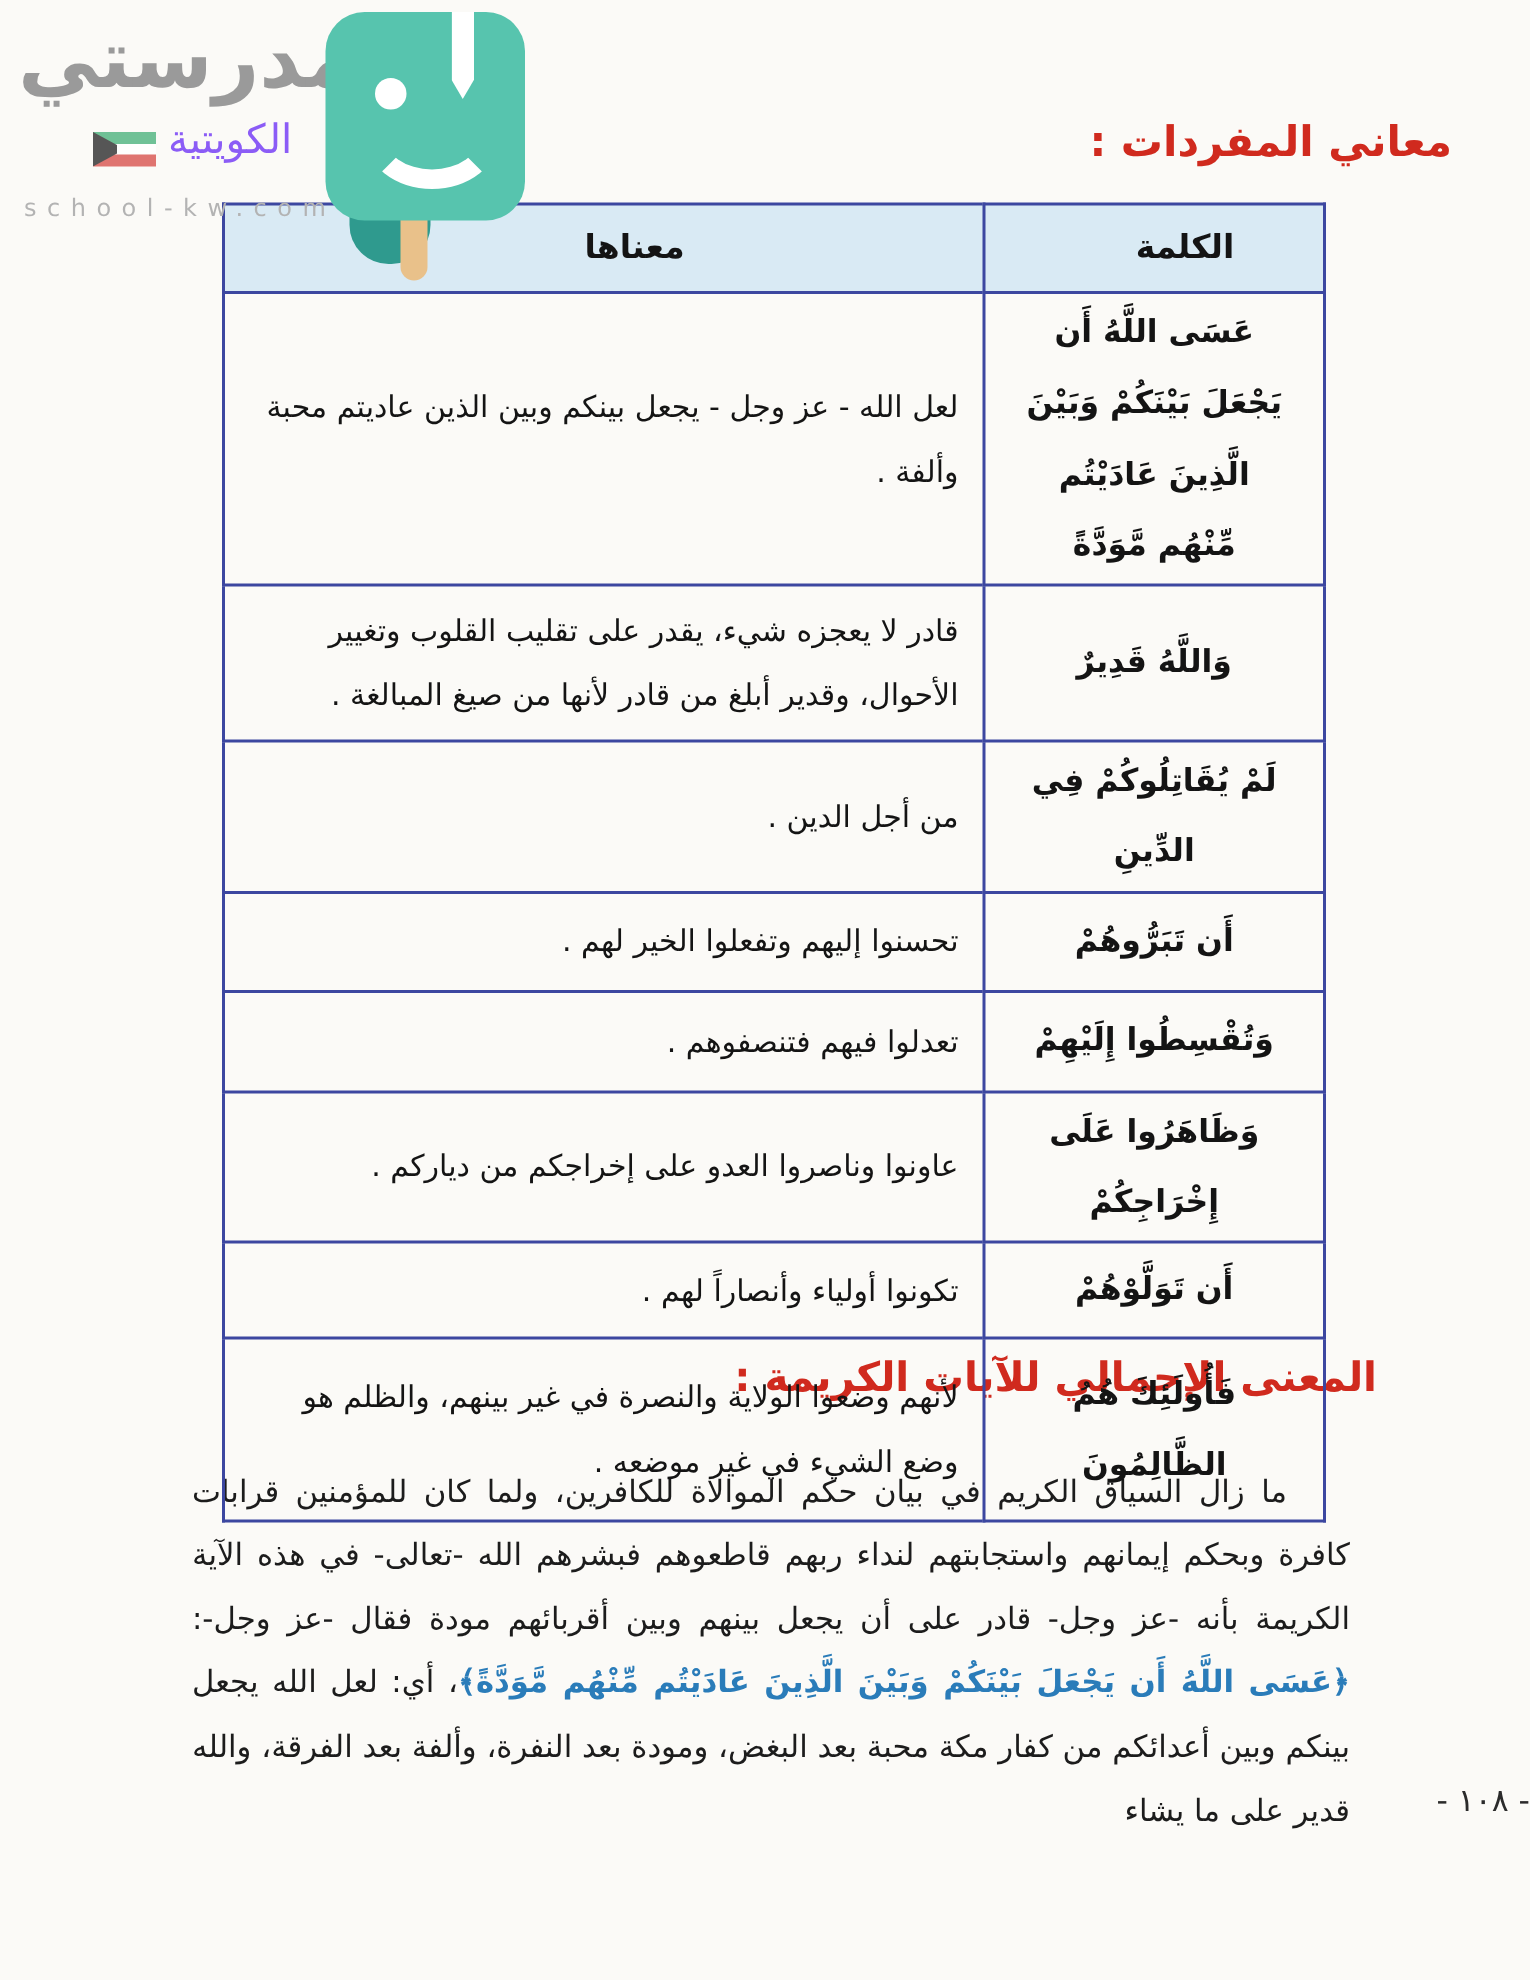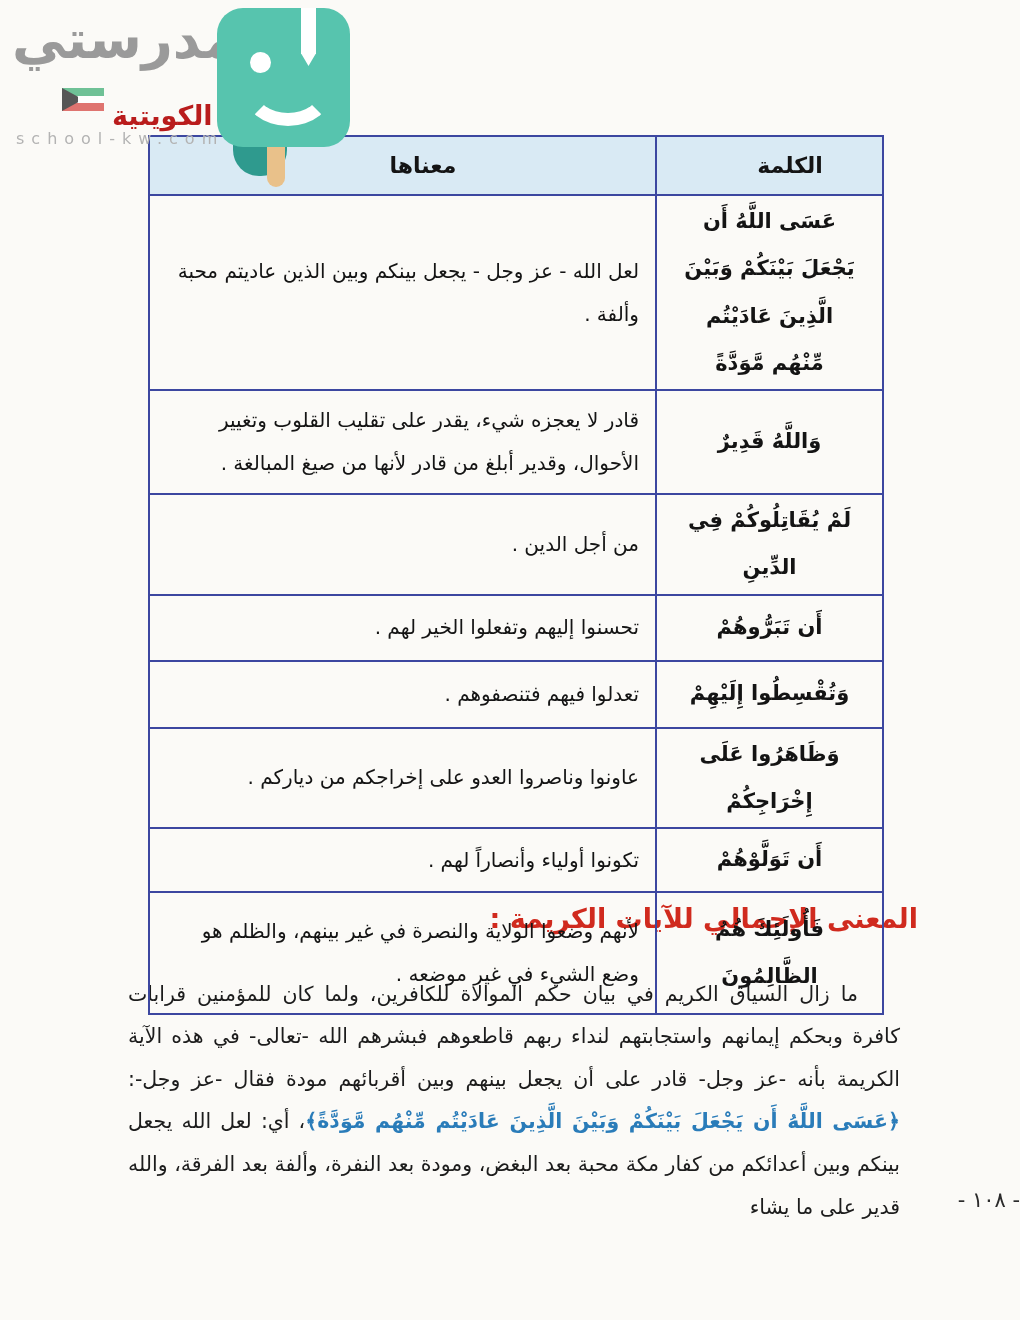--- a/index.html
+++ b/index.html
@@ -12,21 +12,21 @@
   }
 
   
   .brand-name{
     position:absolute;left:12px;top:10px;
     font-size:54px;font-weight:bold;color:#9a9a9a;
     direction:rtl;line-height:1.1;
   }
   .brand-sub{
     position:absolute;left:112px;top:78px;
-    font-size:27px;font-weight:bold;color:#b91c1c;direction:rtl;margin-top:22px;
+    font-size:27px;font-weight:normal;color:#8b5cf6;direction:rtl;
   }
   .flag{
     position:absolute;left:62px;top:88px;width:42px;height:23px;
     display:flex;flex-direction:column;opacity:.8;
   }
   .flag .s1{flex:1;background:#4db37f;}
   .flag .s2{flex:1;background:#ffffff;}
   .flag .s3{flex:1;background:#d9534f;}
   .flag .trap{
     position:absolute;left:0;top:0;width:16px;height:100%;
@@ -141,20 +141,21 @@
   <div class="logo">
     <div class="blob"></div>
     <div class="stick"></div>
     <div class="sq">
       <div class="eye"></div>
       <div class="pencil"></div>
       <div class="smile"></div>
     </div>
   </div>
 
+  <div class="vocab-heading">معاني المفردات :</div>
 
   <table class="vocab">
     <colgroup>
         <col class="c-word">
         <col class="c-meaning">
       </colgroup>
     <thead>
       <tr>
         <th>الكلمة</th>
         <th>معناها</th>

